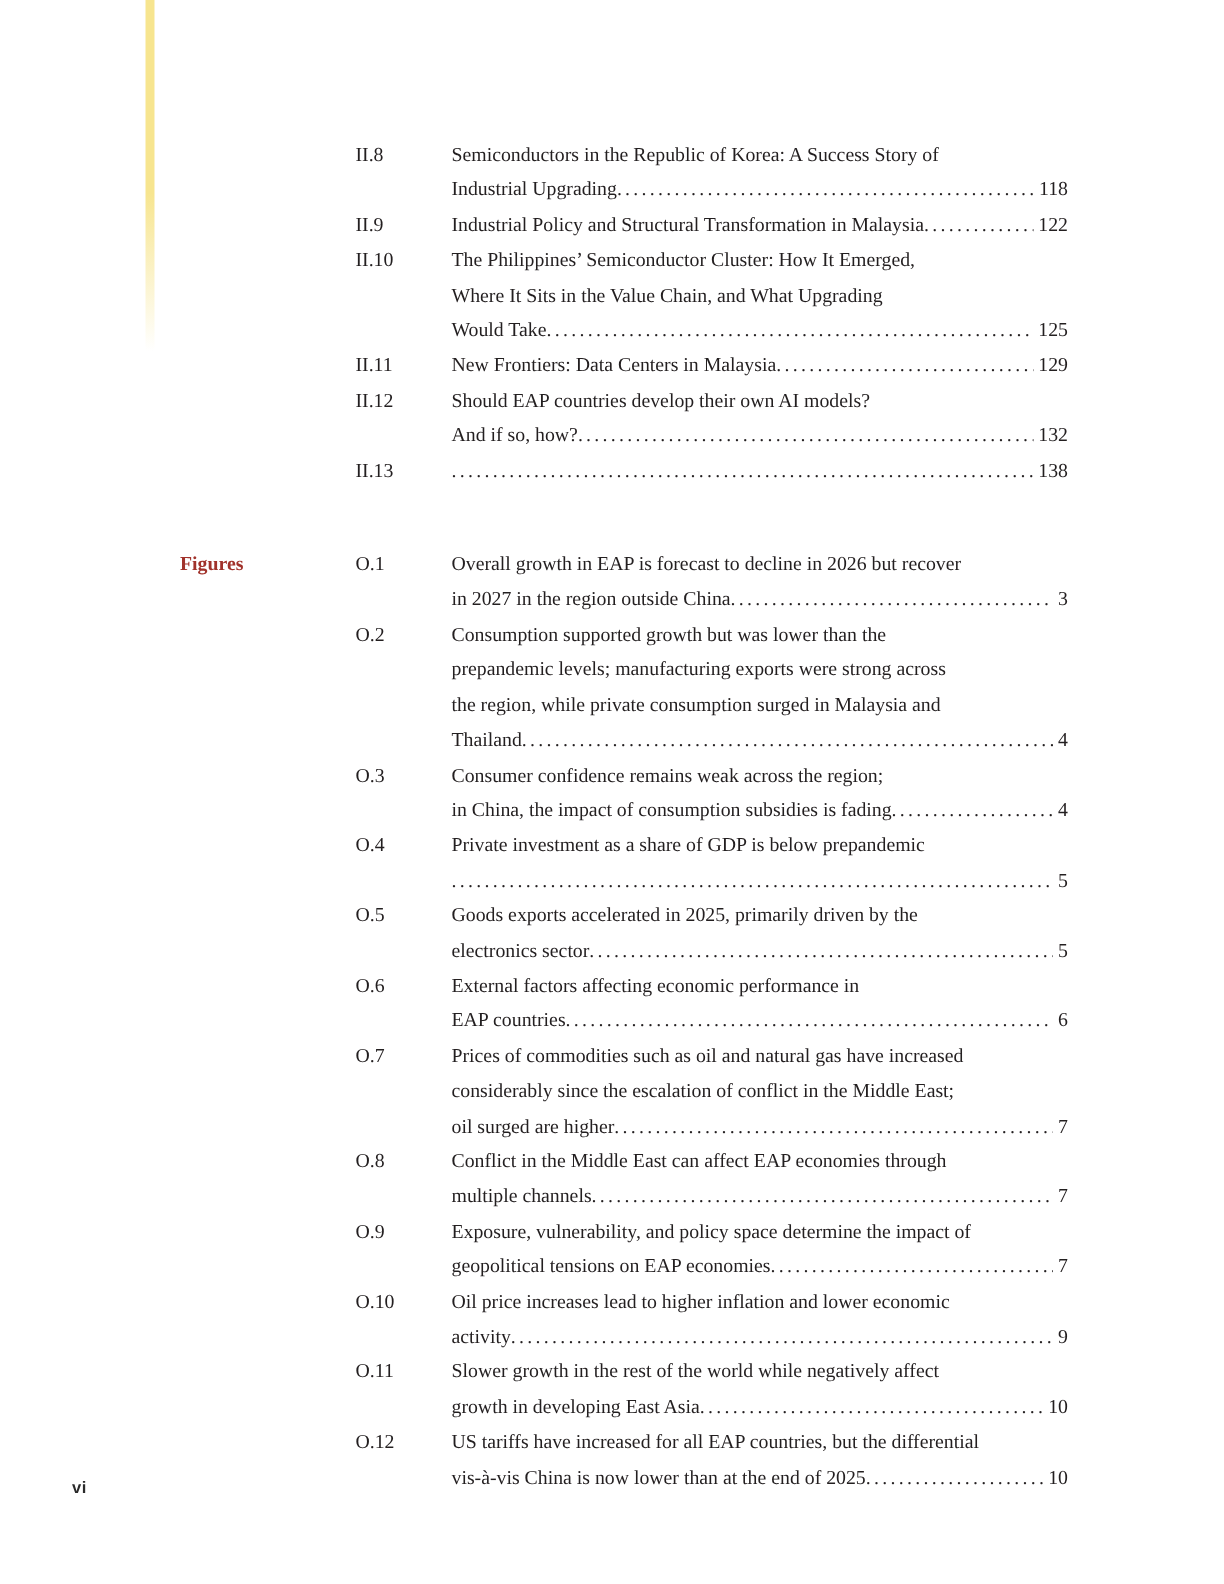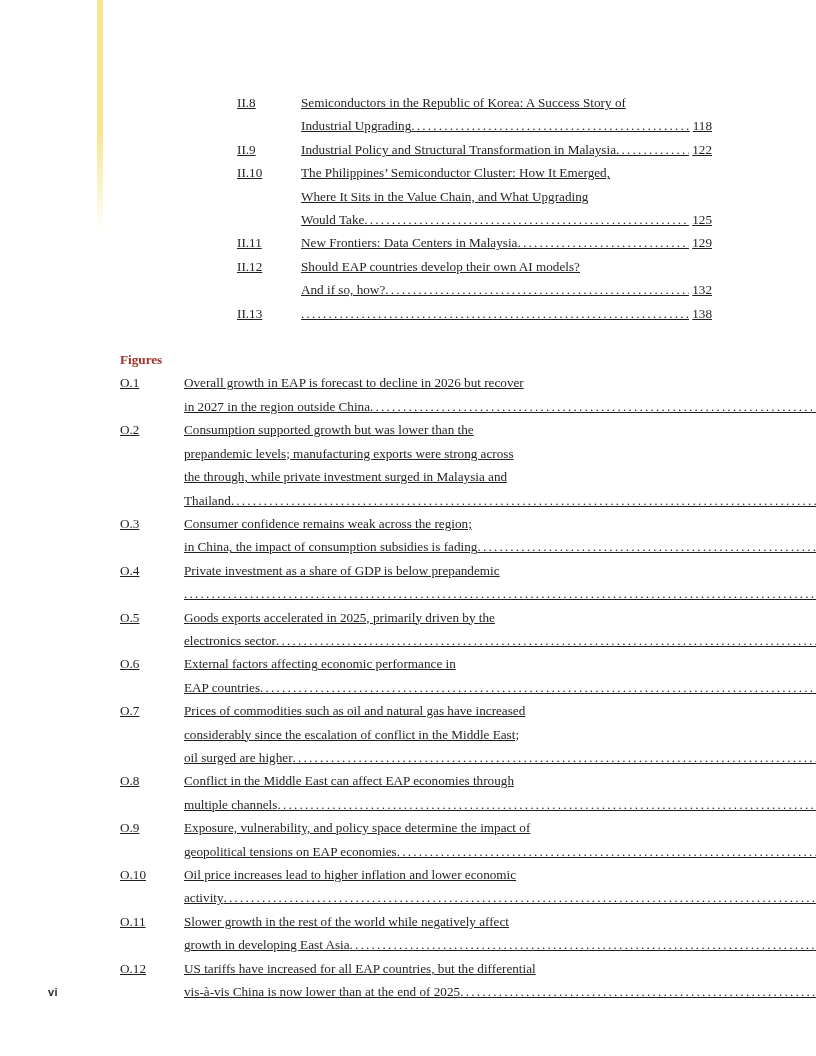--- a/index.html
+++ b/index.html
@@ -14,27 +14,27 @@
     background:linear-gradient(to bottom,
       var(--accent-color,#F7E58F) 0%,
       var(--accent-color,#F7E58F) 55%,
       rgba(247,229,143,0) 100%);
   }
   .toc {
     position:absolute; left:120px; top:91px; width:592px;
     font-size:13.2px; line-height:23.4px;
   }
   .toc-section { display:flex; align-items:flex-start; }
-  .toc-section + .toc-section { margin-top:23px;flex-direction:column; }
+  .toc-section + .toc-section { margin-top:39px; }
   .section-label {
     width:117px; flex:none; font-weight:bold;
     color:var(--heading-color,#A1322B);
   }
   .section-entries { flex:1; min-width:0; }
-  .toc-entry { display:flex;text-decoration:underline; }
+  .toc-entry { display:flex; }
   .entry-num { width:64px; flex:none; }
   .entry-lines { flex:1; min-width:0; }
   .entry-line { display:flex; align-items:baseline; }
   .line-text { white-space:nowrap; }
   .leader-dots { flex:1; min-width:10px; overflow:hidden; white-space:nowrap; }
   .leader-dots::after {
     content:"..................................................................................................................................................";
     letter-spacing:2.2px;
   }
   .entry-page { flex:none; padding-left:3px; text-align:left; }
@@ -145,21 +145,21 @@
           <div class="toc-entry">
             <div class="entry-num">O.2</div>
             <div class="entry-lines">
               <div class="entry-line">
                 <span class="line-text">Consumption supported growth but was lower than the</span>
               </div>
               <div class="entry-line">
                 <span class="line-text">prepandemic levels; manufacturing exports were strong across</span>
               </div>
               <div class="entry-line">
-                <span class="line-text">the through, while private investment surged in Malaysia and</span>
+                <span class="line-text">the region, while private consumption surged in Malaysia and</span>
               </div>
               <div class="entry-line">
                 <span class="line-text">Thailand</span>
                 <span class="leader-dots"></span>
                 <span class="entry-page">4</span>
               </div>
             </div>
           </div>
           <div class="toc-entry">
             <div class="entry-num">O.3</div>

